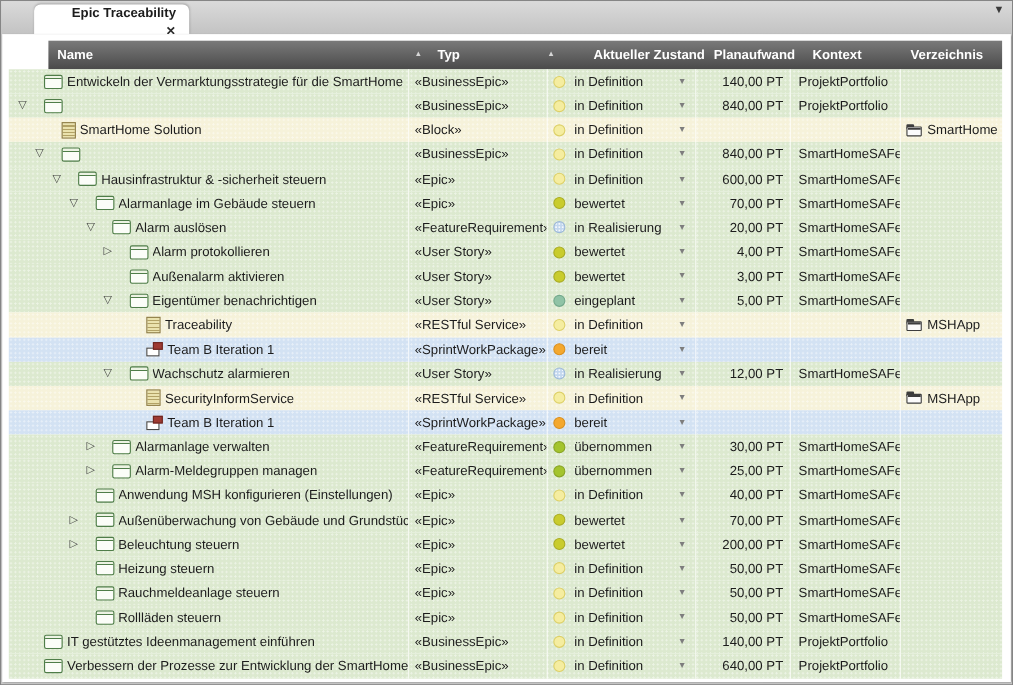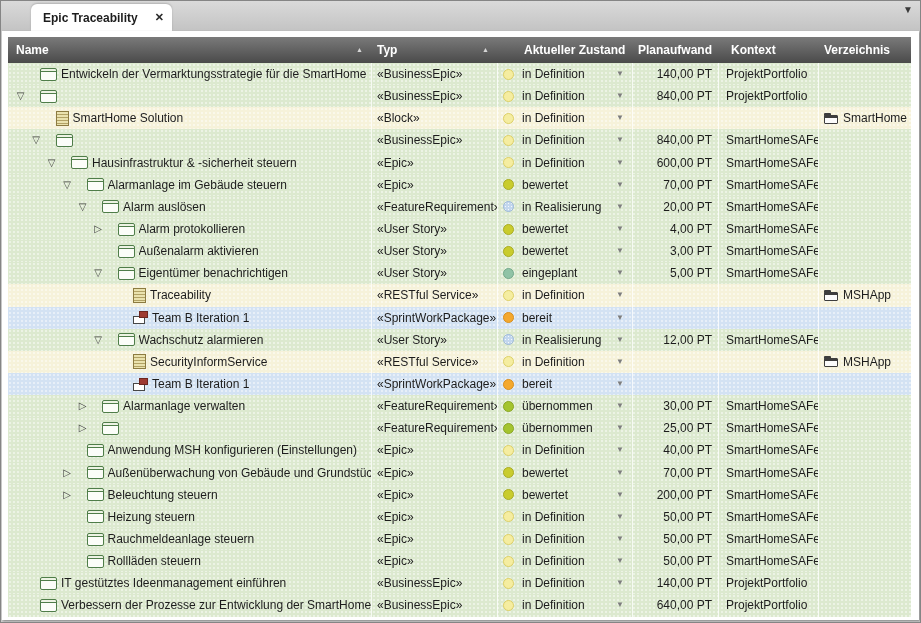--- a/index.html
+++ b/index.html
@@ -2,32 +2,32 @@
 <html><head>
 <meta charset="utf-8">
 <style>
   html,body{margin:0;padding:0;background:#efefef;font-family:"Liberation Sans",sans-serif;}
   .screen{position:relative;width:921px;height:623px;box-sizing:border-box;
     border:1px solid #858585;background:#cdcdcd;overflow:hidden;}
   
   .tabbar{position:absolute;top:0;left:0;right:0;height:30px;
     background:linear-gradient(#dadada,#c3c3c3);}
   .tab{position:absolute;left:30px;top:3px;width:141px;height:27px;background:#ffffff;
-    border-radius:6px 6px 0 0;display:flex;align-items:center;gap:17px;padding:0 12px;
-    box-sizing:border-box;box-shadow:0 -1px 2px rgba(0,0,0,.18);}
+    border-radius:6px 6px 0 0;display:flex;align-items:flex-end;gap:6px;padding:0 12px;
+    box-sizing:border-box;box-shadow:0 -1px 2px rgba(0,0,0,.18);flex-direction:column;}
   .tab-label{font-size:12px;font-weight:bold;color:#1d1d1d;white-space:nowrap;}
   .tab-close{font-size:11px;font-weight:bold;color:#2b2b2b;cursor:default;line-height:1;}
   .panel-menu{position:absolute;right:7px;top:4px;font-size:10px;color:#3a3a3a;line-height:1;}
   
   .panel{position:absolute;top:30px;left:1px;right:1px;bottom:2px;background:#ffffff;
     box-shadow:1px 1px 2px rgba(0,0,0,.35);}
   .grid{position:absolute;top:6px;left:6px;width:903px;font-size:12px;color:#1c1c1c;}
   
   .grid-header{display:flex;height:26px;background:linear-gradient(#7a7a7a,#4a4a4a);
-    color:#ffffff;font-weight:bold;}
+    color:#ffffff;font-weight:bold;margin-left:36px;}
   .grid-header .cell{display:flex;align-items:center;position:relative;box-sizing:border-box;
     overflow:hidden;white-space:nowrap;}
   .sort-glyph{position:absolute;right:9px;top:9px;font-size:7px;color:#d6d6d6;line-height:1;}
   
   .grid-row{display:flex;height:22.15px;box-sizing:border-box;
     background-image:radial-gradient(rgba(255,255,255,.45) .8px,transparent 1px);
     background-size:4px 4px;}
   .cell{box-sizing:border-box;display:flex;align-items:center;overflow:hidden;
     white-space:nowrap;border-right:1px solid rgba(255,255,255,.75);}
   .c-name{width:364px;padding-left:6px;}
@@ -517,20 +517,21 @@
     <div class="cell c-verz">
 
       <span class="verz-label"></span>
     </div>
   </div>
           <div class="grid-row" style="background-color: rgb(220, 233, 207);">
     <div class="cell c-name">
       <span class="indent" style="width: 62px;"></span>
       <span class="tree-arrow">▷</span>
       <span class="node-icon icon-epic"></span>
+      <span class="name-label">Alarm-Meldegruppen managen</span>
     </div>
     <div class="cell c-typ">
       <span class="typ-label">«FeatureRequirement»</span>
     </div>
     <div class="cell c-zustand">
       <span class="status-dot" style="background-color: rgb(164, 196, 46); border-color: rgb(138, 166, 38);"></span>
       <span class="status-label">übernommen</span>
       <span class="dd-arrow">▼</span>
     </div>
     <div class="cell c-plan">

